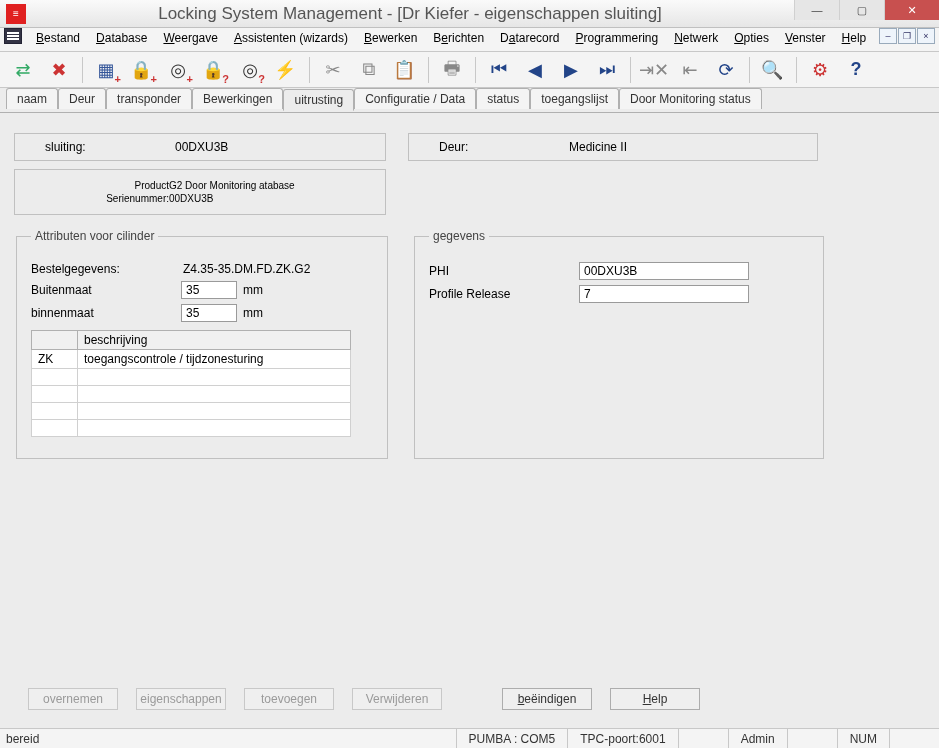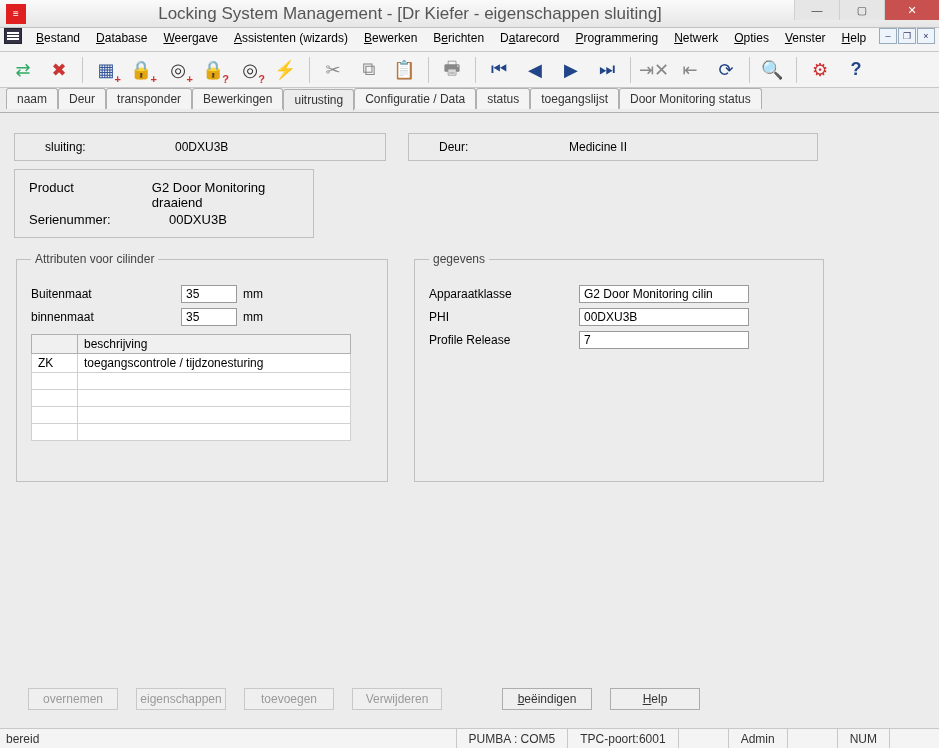--- a/index.html
+++ b/index.html
@@ -155,22 +155,23 @@
     gap:40px;
     font-size:12px;
     min-width:370px;
     height:28px;
   }
   .thinbox .label{width:90px;}
   .prodbox{
     border:1px solid #c0c0c0;
     margin-top:8px;
     padding:8px 14px;
-    width:300px;
-    font-size:13px;
+    width:372px;
+    font-size:10px;
+    text-align:right;
   }
   .prodbox .line{display:flex;margin:2px 0;}
   .prodbox .line .k{width:140px;}
 
   .cols{display:flex;gap:22px;margin-top:14px;}
   fieldset.panel{
     border:1px solid #c0c0c0;
     padding:14px 14px 14px 14px;
     font-size:12px;
     position:relative;
@@ -347,31 +348,35 @@
     </div>
     <div class="thinbox" style="width:410px;">
       <span class="label">Deur:</span>
       <span>Medicine II</span>
     </div>
   </div>
 
   <div class="prodbox">
     <div class="line">
       <span class="k">Product</span>
-      <span>G2 Door Monitoring draaiend</span>
+      <span>G2 Door Monitoring atabase</span>
     </div>
     <div class="line">
       <span class="k">Serienummer:</span>
       <span>00DXU3B</span>
     </div>
   </div>
 
   <div class="cols">
     <fieldset class="panel panelA">
       <legend>Attributen voor cilinder</legend>
+      <div class="formline">
+        <span class="k">Bestelgegevens:</span>
+        <span class="v-static">Z4.35-35.DM.FD.ZK.G2</span>
+      </div>
       <div class="formline">
         <span class="k">Buitenmaat</span>
         <input class="txt" style="width: 56px;" value="35">
         <span class="unit">mm</span>
       </div>
       <div class="formline">
         <span class="k">binnenmaat</span>
         <input class="txt" style="width: 56px;" value="35">
         <span class="unit">mm</span>
       </div>
@@ -404,24 +409,20 @@
                 <td class="empty"></td>
                 <td class="empty"></td>
               </tr>
         </tbody>
       </table>
     </fieldset>
 
     <fieldset class="panel panelB">
       <legend>gegevens</legend>
       <div class="formline">
-        <span class="k">Apparaatklasse</span>
-        <input class="txt ro" readonly="" style="width: 170px;" value="G2 Door Monitoring cilin">
-      </div>
-      <div class="formline">
         <span class="k">PHI</span>
         <input class="txt ro" readonly="" style="width: 170px;" value="00DXU3B">
       </div>
       <div class="formline">
         <span class="k">Profile Release</span>
         <input class="txt ro" readonly="" style="width: 170px;" value="7">
       </div>
     </fieldset>
   </div>
  </div>

